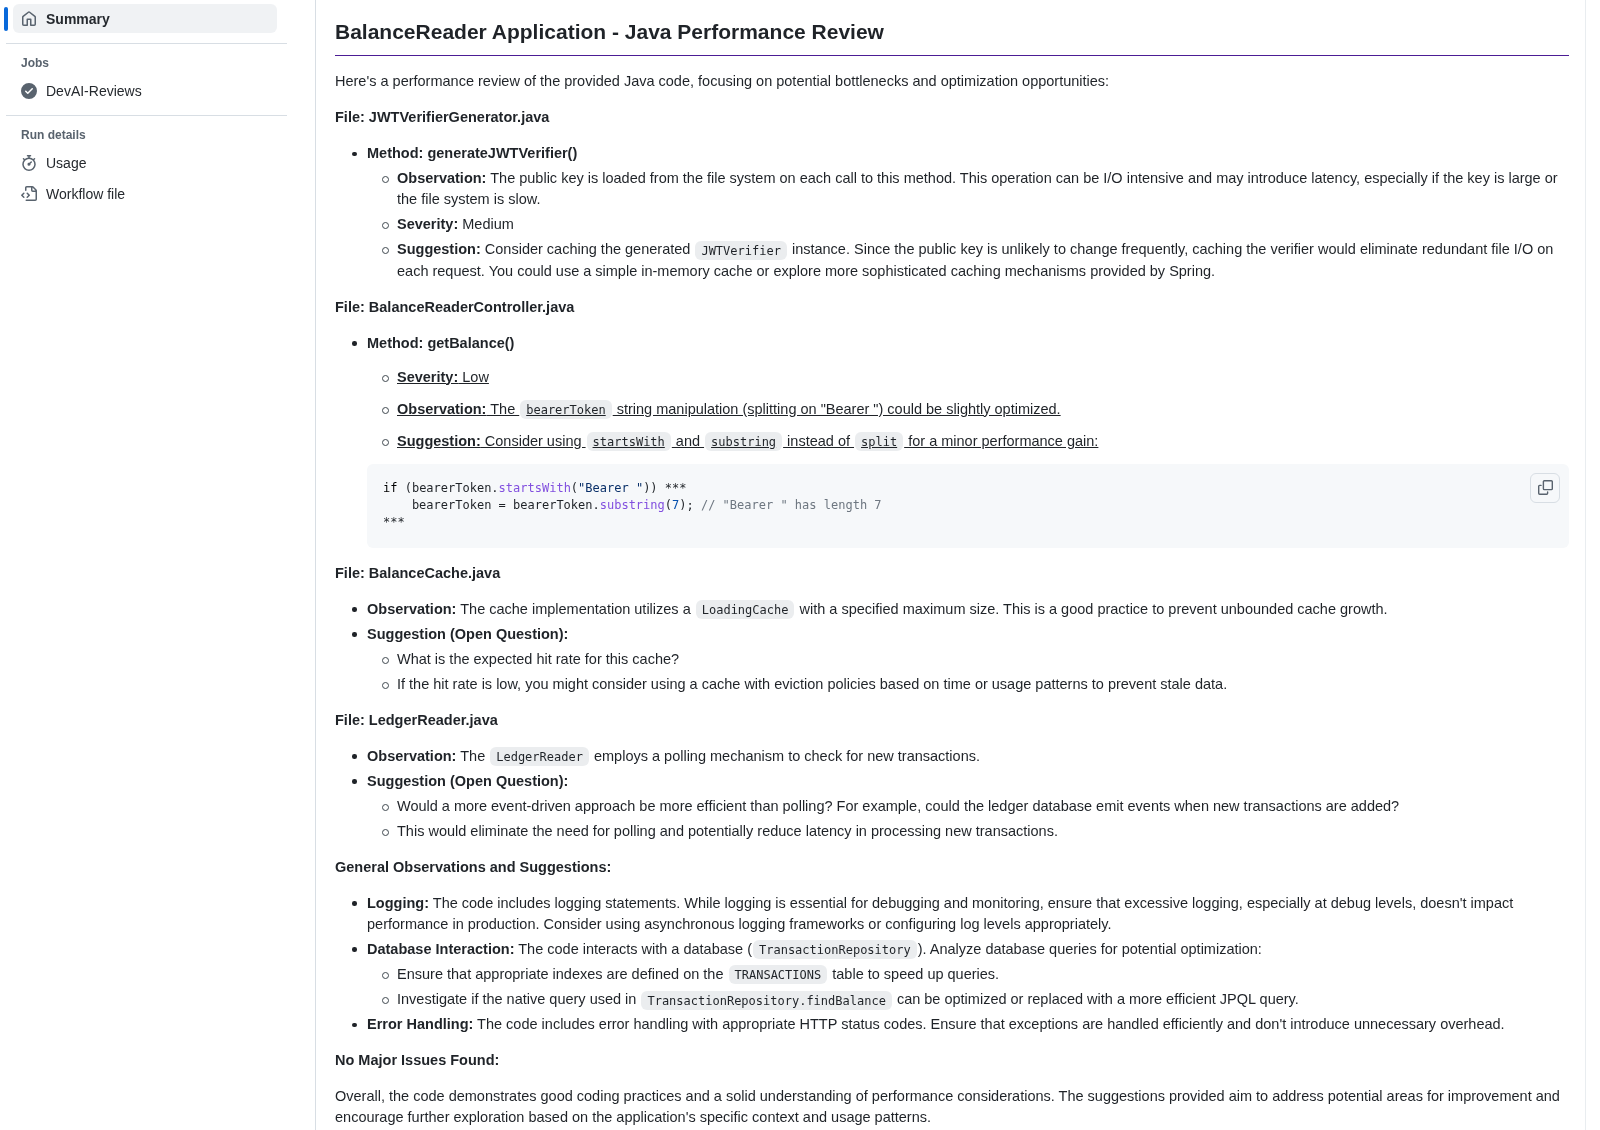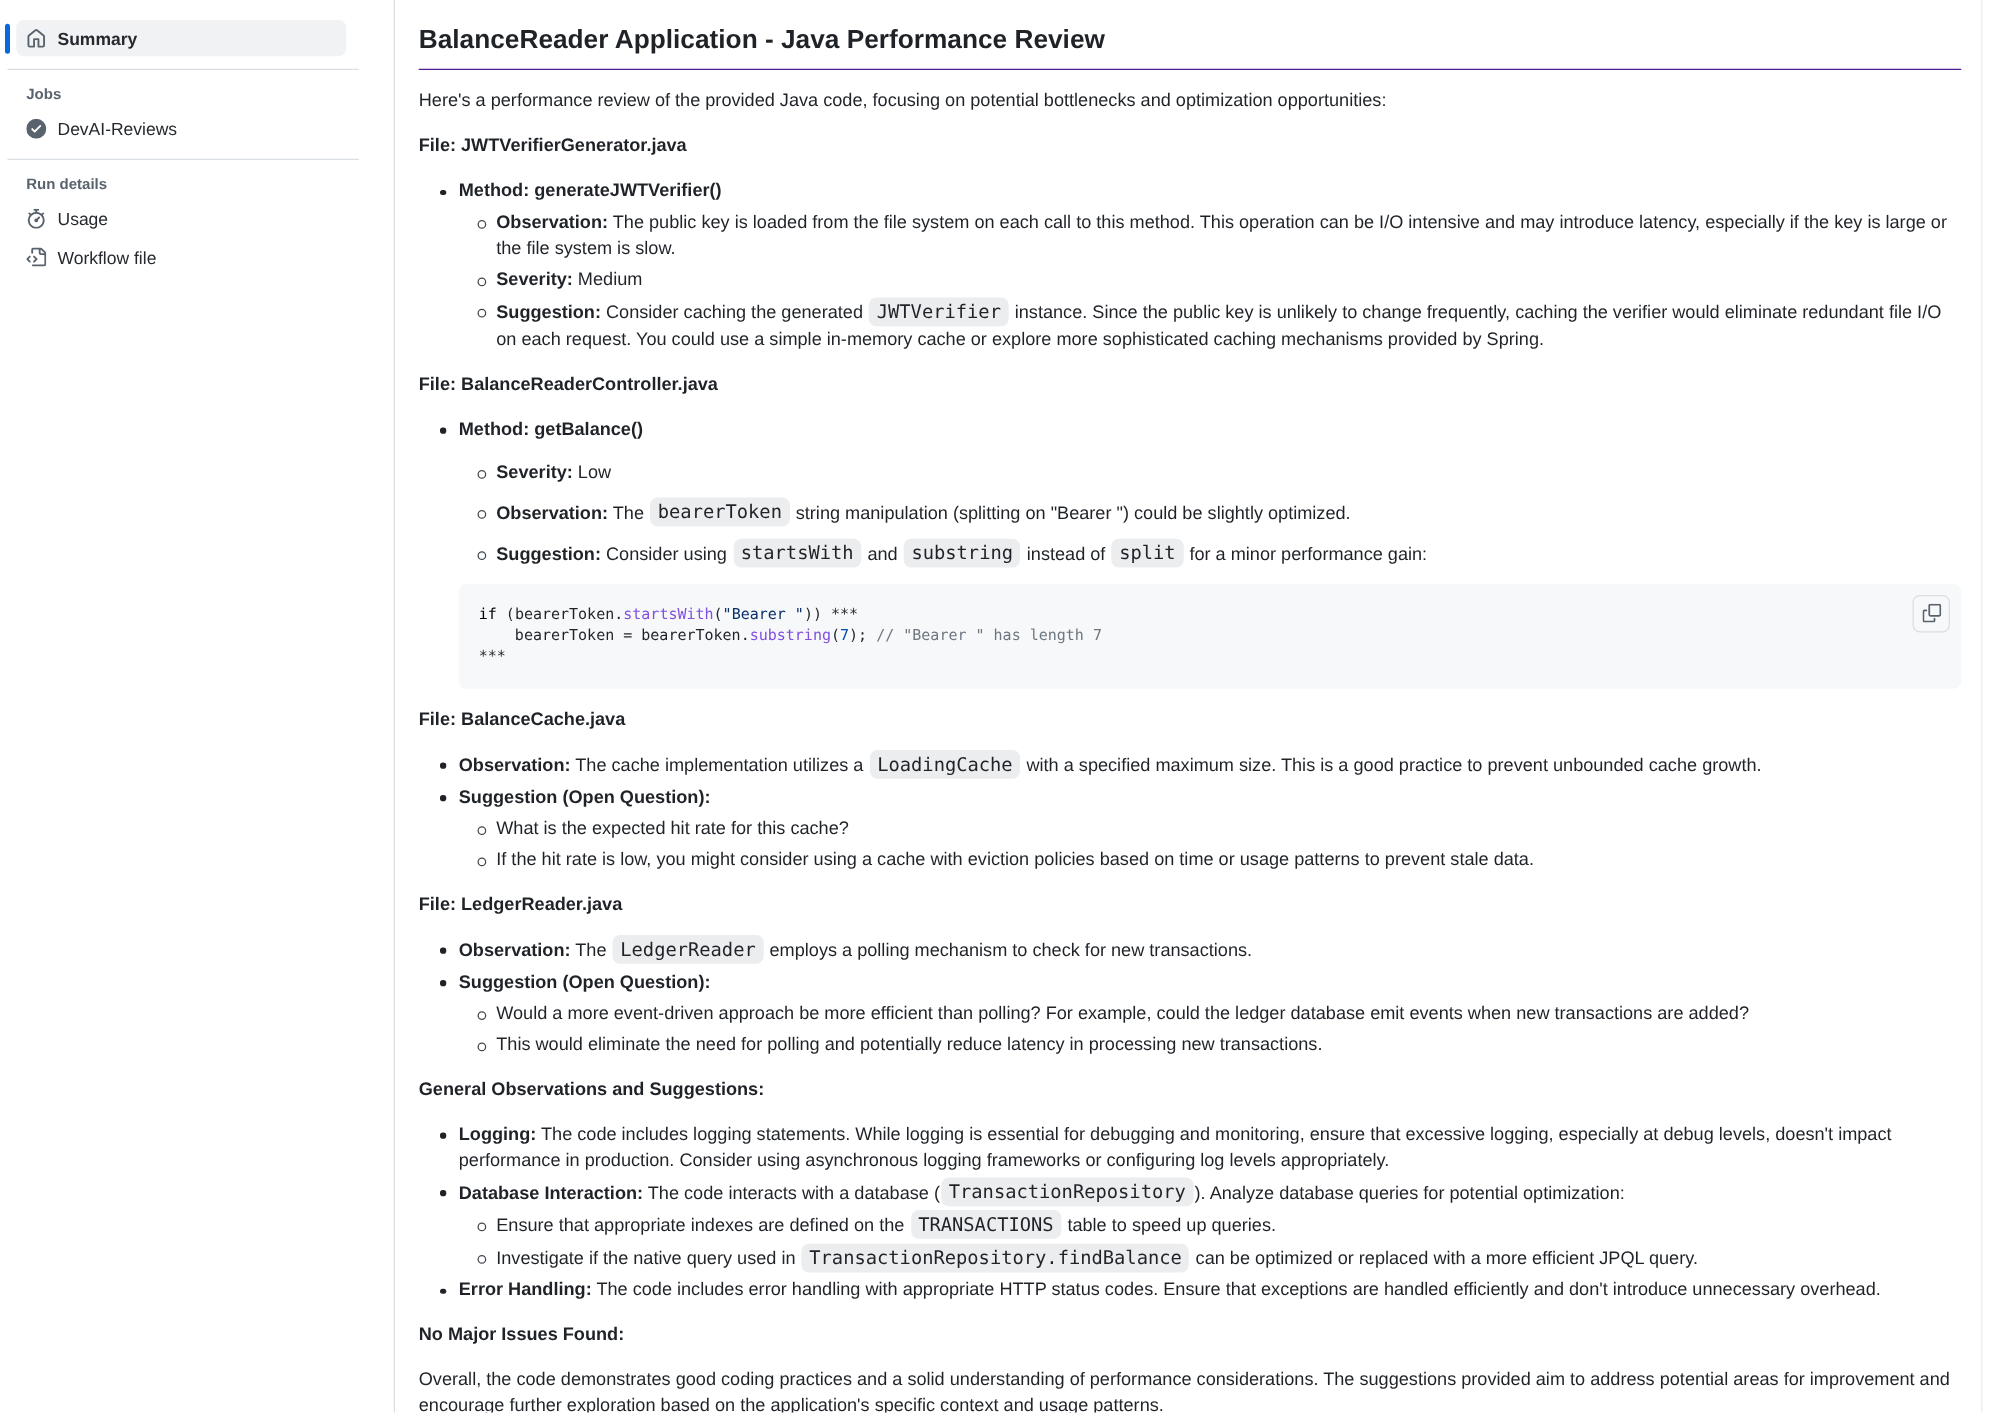--- a/index.html
+++ b/index.html
@@ -1,50 +1,50 @@
 <!DOCTYPE html>
 <html><head>
 <meta charset="utf-8">
 <style>
   * { margin:0; padding:0; box-sizing:border-box; }
   html,body { width:1600px; height:1130px; overflow:hidden; background:#fff;
     font-family:"Liberation Sans","DejaVu Sans",sans-serif; color:#1f2328; }
 
   
   .sidebar { position:fixed; left:0; top:0; width:316px; height:100%;
-    background:#fff; border-right:1px solid #d8dee4; padding-top:14px; }
+    background:#fff; border-right:1px solid #d8dee4; padding-top:2px; }
   .nav-item { position:relative; display:flex; align-items:center; gap:9px;
     height:29px; margin:2px 38px 2px 13px; padding:0 8px; border-radius:6px;
     font-size:14px; color:#25292e; cursor:pointer; }
   .nav-item .nav-ico { display:flex; width:16px; height:16px; color:#59636e; flex:none; }
   .nav-item.selected { background:rgba(208,215,222,.32); font-weight:600; }
   .nav-item.selected::after { content:""; position:absolute; left:-9px; top:50%;
     transform:translateY(-50%); width:4px; height:24px; border-radius:2px; background:#0969da; }
   .side-divider { border:0; border-top:1px solid #d8dee4; margin:10px 28px 6px 6px; }
   .side-label { font-size:12px; font-weight:600; color:#59636e; margin:12px 0 6px 21px; }
   .success-ico { color:#1f883d; }
 
   
   .main { margin-left:316px; padding:17px 31px 0 19px; }
   .page-title { font-size:21px; line-height:1.4; font-weight:600;
     padding-bottom:9px; border-bottom:1px solid #4c1d95; margin-bottom:15px; }
   .md { font-size:14.5px; line-height:1.45; }
   .md p { margin-bottom:15px; }
   .md strong { font-weight:600; }
   .md ul { list-style:none; padding-left:32px; margin-bottom:15px; }
   .md ul ul { margin-top:4px; margin-bottom:0; padding-left:30px; }
-  .md ul ul.loose { margin-top:13px; }
+  .md ul ul.loose { margin-top:13px;text-decoration:underline; }
   .md ul ul.loose > li + li { margin-top:11px; }
   .md li { position:relative; }
   .md li + li { margin-top:4px; }
   .md ul.l0 > li::before { content:""; position:absolute; left:-15px; top:8.5px;
     width:4.5px; height:4.5px; border-radius:50%; background:#1f2328; }
   .md ul.l1 > li::before { content:""; position:absolute; left:-15px; top:8px;
     width:5px; height:5px; border-radius:50%; background:#fff; border:1.2px solid #404950; }
-  .ic { font-family:"DejaVu Sans Mono","Liberation Mono",monospace; font-size:15px;
+  .ic { font-family:"DejaVu Sans Mono","Liberation Mono",monospace; font-size:12px;
     background:rgba(175,184,193,.25); padding:2.5px 6px; border-radius:6px;
     color:#1f2328; margin:0 1px; white-space:nowrap; }
   pre.code-block { position:relative; background:#f6f8fa; border-radius:6px;
     padding:16px; margin:12px 0 3px 0;
     font-family:"DejaVu Sans Mono","Liberation Mono",monospace;
     font-size:12px; line-height:1.45; color:#1f2328; overflow:hidden; }
   .code-line { white-space:pre; }
   .tok-kw { color:#000000; }
   .tok-fn { color:#8250df; }
   .tok-st { color:#0a3069; }

